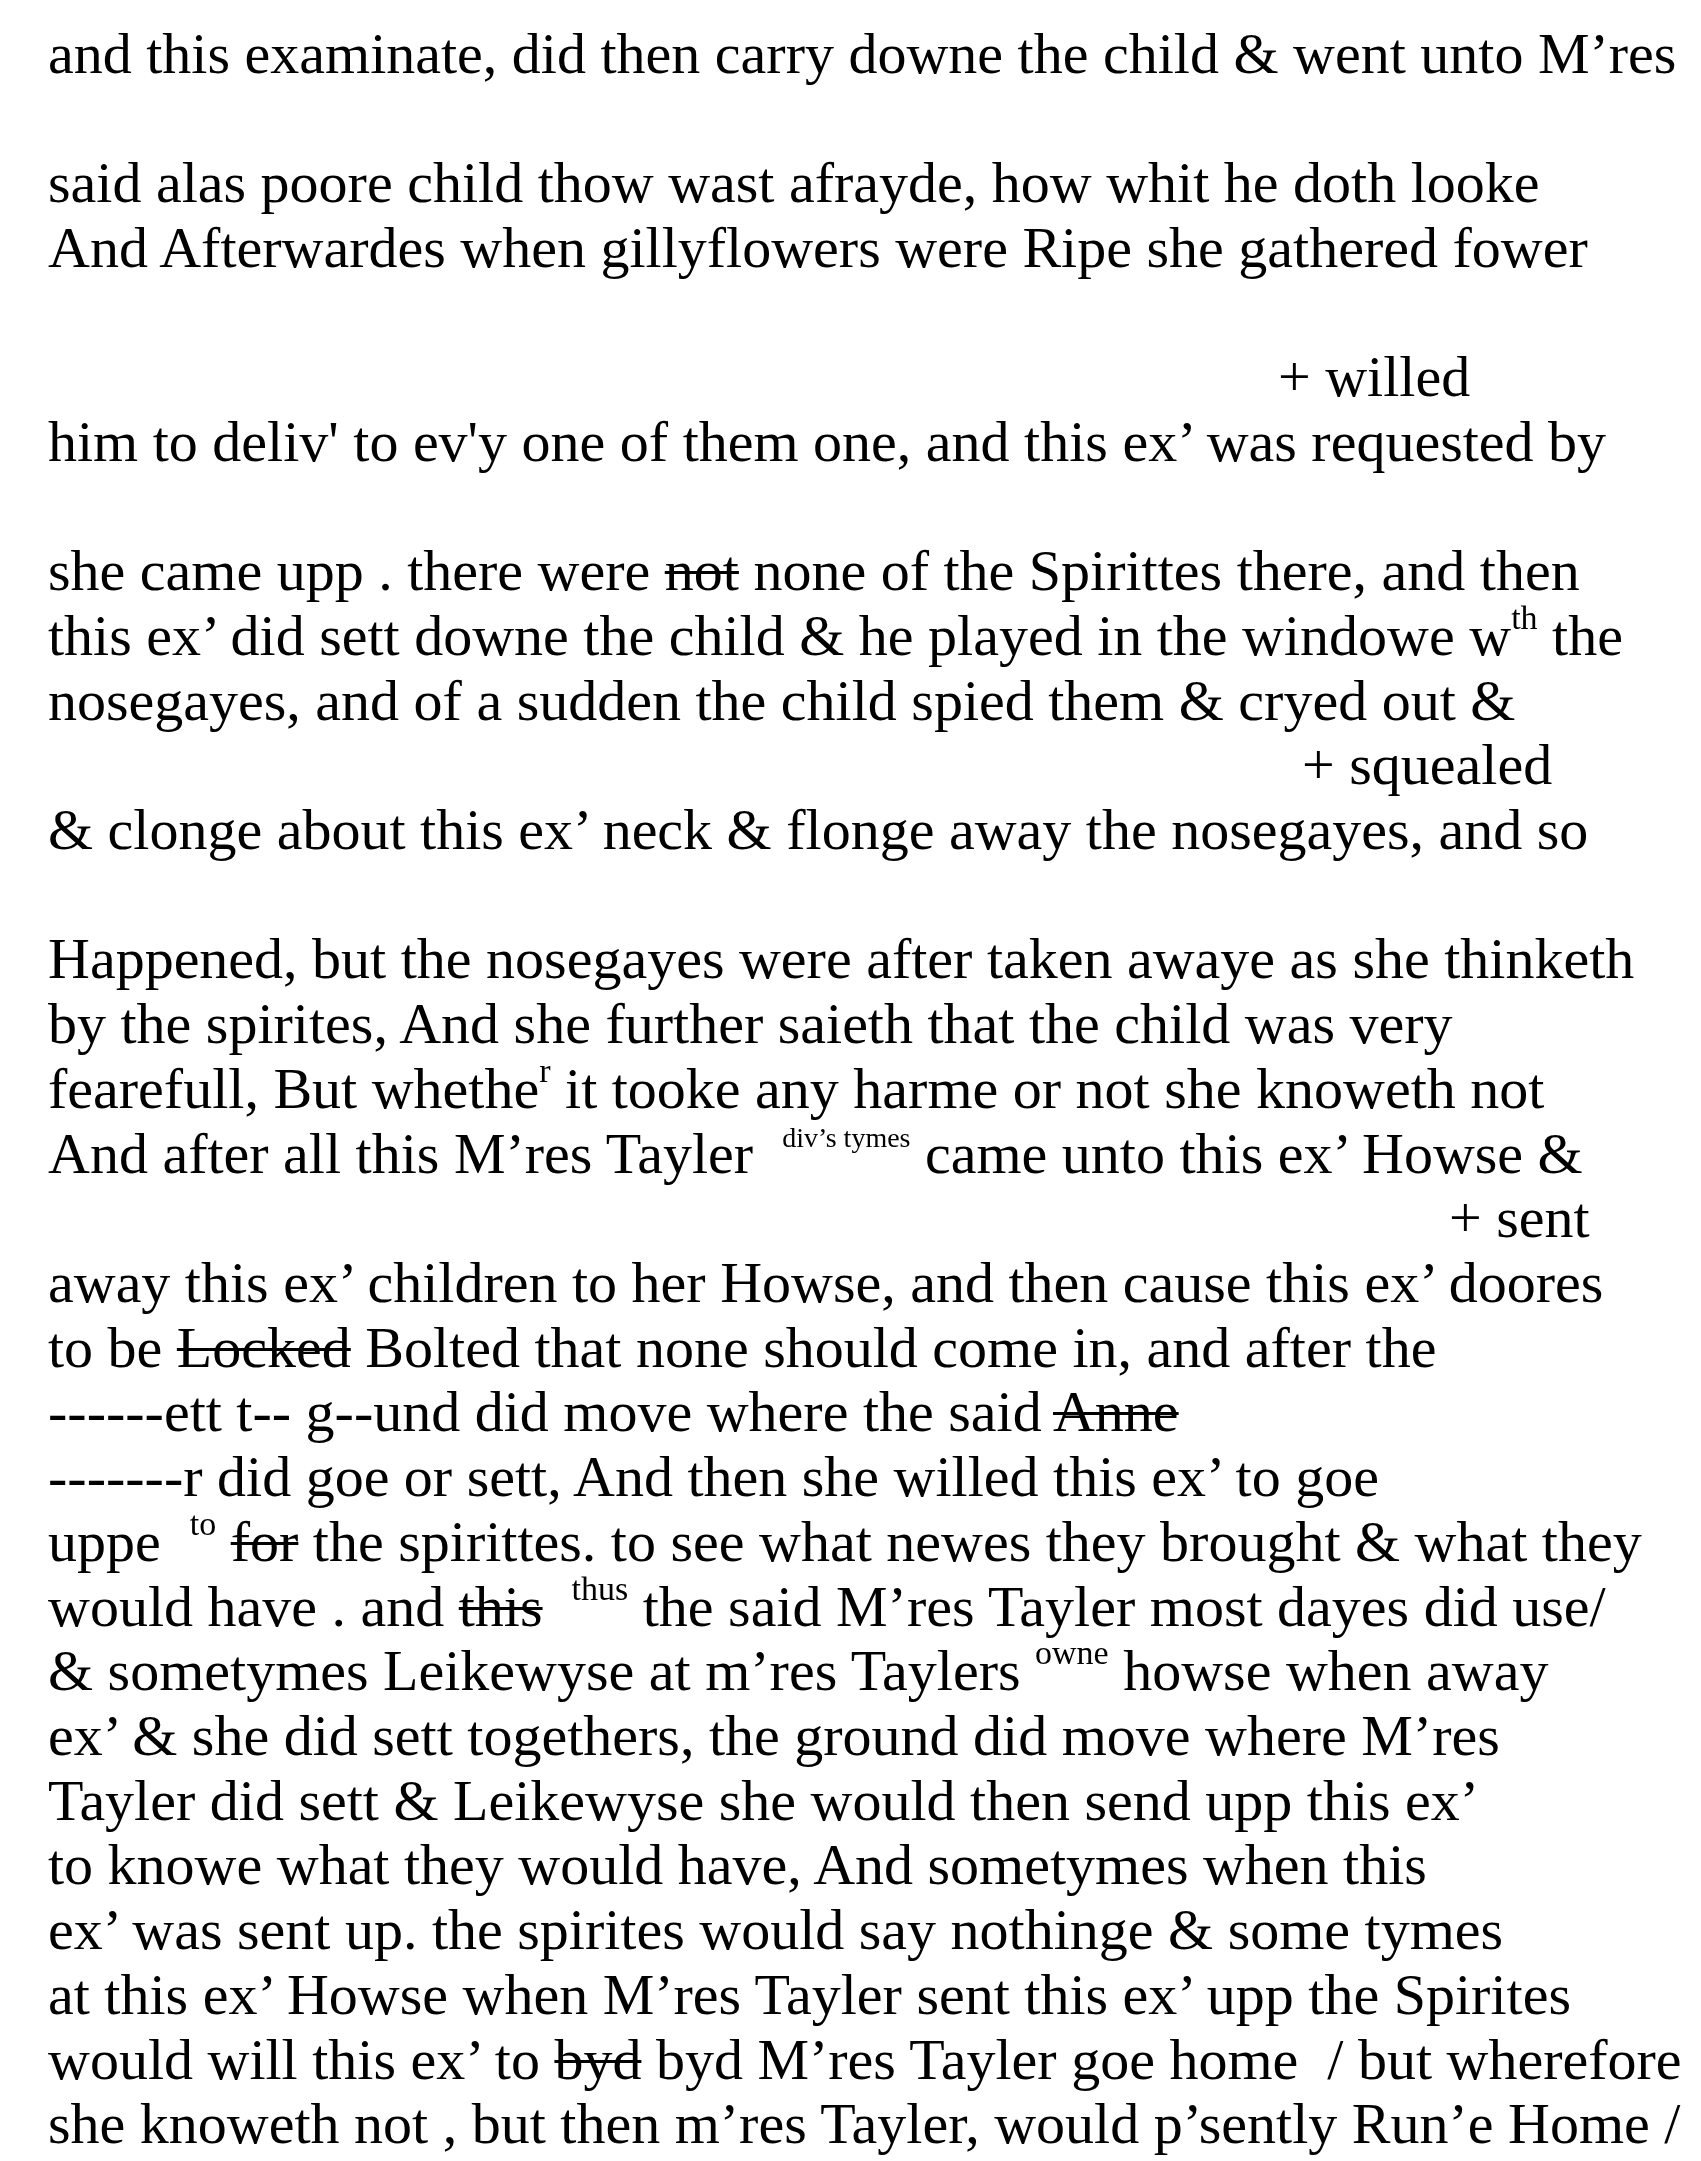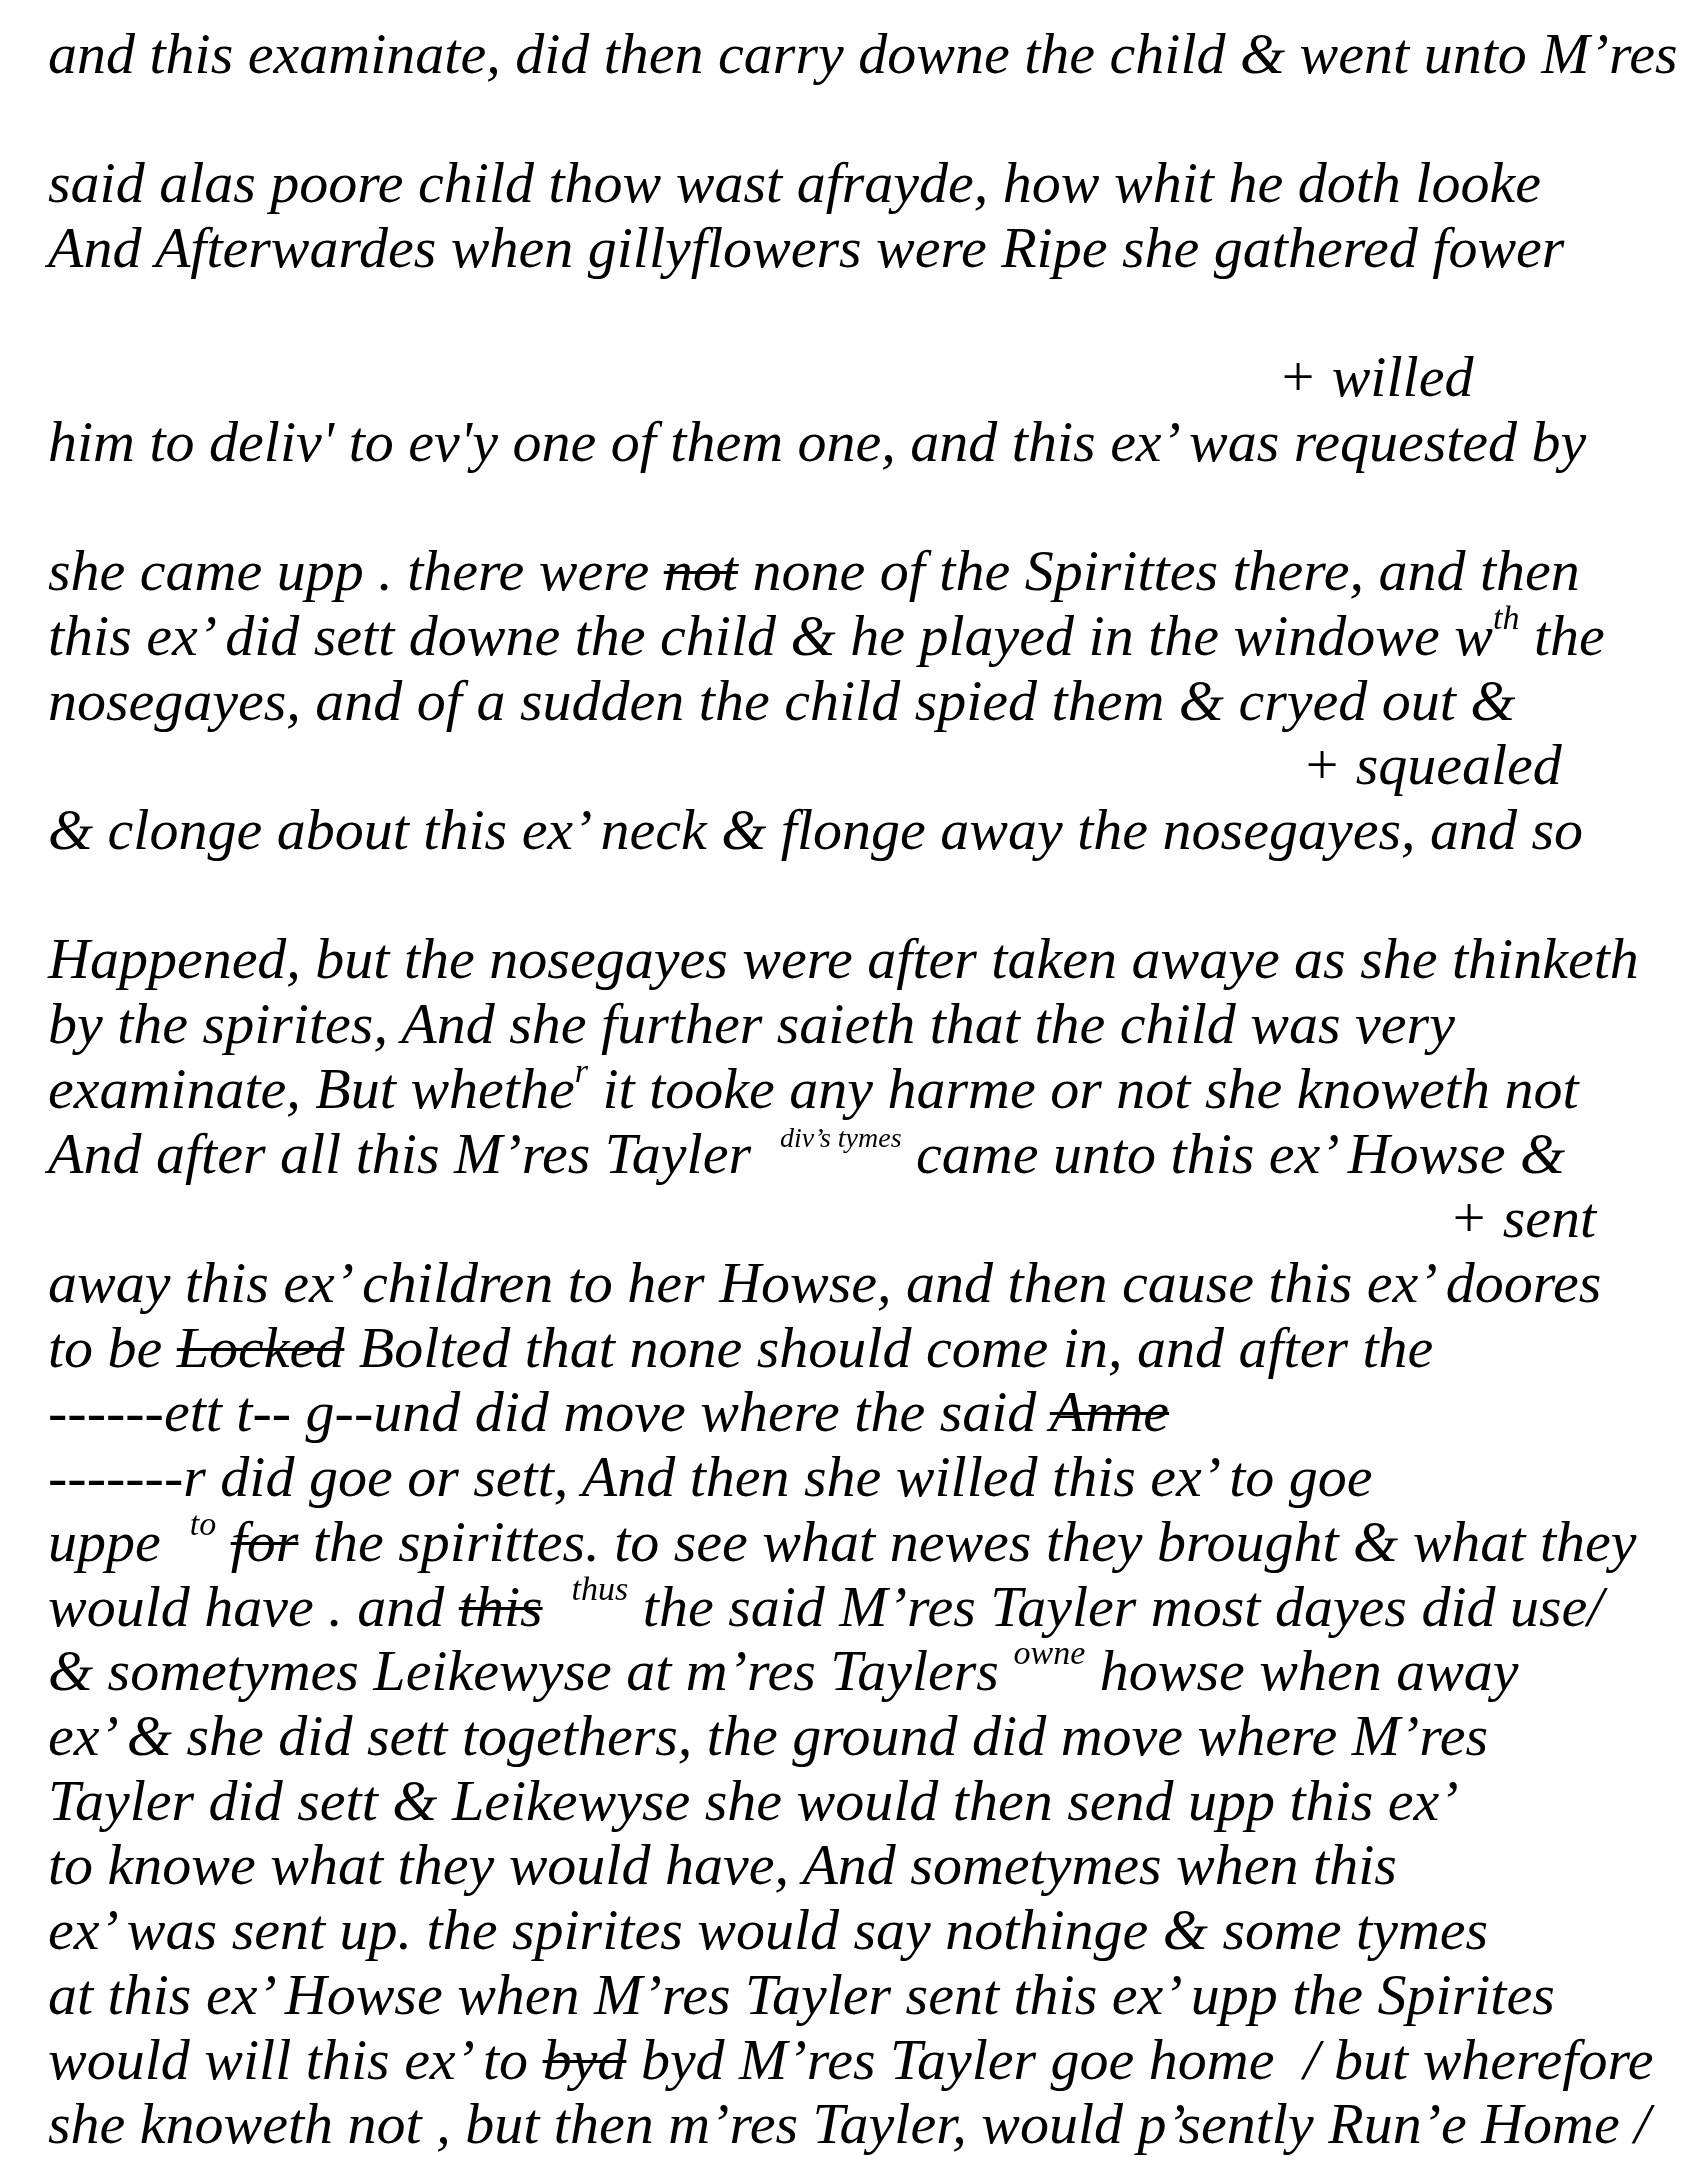--- a/index.html
+++ b/index.html
@@ -14,21 +14,20 @@
     overflow: hidden;
     font-family: "Liberation Serif", "DejaVu Serif", serif;
     color: #000000;
   }
   .page {
     position: absolute;
     left: 0;
     top: 0;
     width: 1702px;
     height: 2083px;
-    font-style: italic;
   }
   .line {
     position: absolute;
     left: 48px;
     white-space: pre;
     font-size: 58px;
     line-height: 65px;
     height: 65px;
   }
   .line.indent-willed { left: 1278px; }
@@ -53,21 +52,21 @@
     <div class="line" style="top: 215px;"><span class="seg">And Afterwardes when gillyflowers were Ripe she gathered fower</span></div>
     <div class="line indent-willed" style="top: 344px;"><span class="seg">+ willed</span></div>
     <div class="line" style="top: 409px;"><span class="seg">him to deliv' to ev'y one of them one, and this ex’ was requested by</span></div>
     <div class="line" style="top: 538px;"><span class="seg">she came upp . there were </span><span class="seg del">not</span><span class="seg"> none of the Spirittes there, and then</span></div>
     <div class="line" style="top: 603px;"><span class="seg">this ex’ did sett downe the child &amp; he played in the windowe w</span><span class="seg sup">th</span><span class="seg"> the</span></div>
     <div class="line" style="top: 668px;"><span class="seg">nosegayes, and of a sudden the child spied them &amp; cryed out &amp;</span></div>
     <div class="line indent-squealed" style="top: 732px;"><span class="seg">+ squealed</span></div>
     <div class="line" style="top: 797px;"><span class="seg">&amp; clonge about this ex’ neck &amp; flonge away the nosegayes, and so</span></div>
     <div class="line" style="top: 926px;"><span class="seg">Happened, but the nosegayes were after taken awaye as she thinketh</span></div>
     <div class="line" style="top: 991px;"><span class="seg">by the spirites, And she further saieth that the child was very</span></div>
-    <div class="line" style="top: 1056px;"><span class="seg">examinate, But whethe</span><span class="seg sup">r</span><span class="seg"> it tooke any harme or not she knoweth not</span></div>
+    <div class="line" style="top: 1056px;"><span class="seg">fearefull, But whethe</span><span class="seg sup">r</span><span class="seg"> it tooke any harme or not she knoweth not</span></div>
     <div class="line" style="top: 1121px;"><span class="seg">And after all this M’res Tayler  </span><span class="seg sup small">div’s tymes</span><span class="seg"> came unto this ex’ Howse &amp;</span></div>
     <div class="line indent-sent" style="top: 1185px;"><span class="seg">+ sent</span></div>
     <div class="line" style="top: 1250px;"><span class="seg">away this ex’ children to her Howse, and then cause this ex’ doores</span></div>
     <div class="line" style="top: 1315px;"><span class="seg">to be </span><span class="seg del">Locked</span><span class="seg"> Bolted that none should come in, and after the</span></div>
     <div class="line" style="top: 1379px;"><span class="seg">------ett t-- g--und did move where the said </span><span class="seg del">Anne</span></div>
     <div class="line" style="top: 1444px;"><span class="seg">-------r did goe or sett, And then she willed this ex’ to goe</span></div>
     <div class="line" style="top: 1509px;"><span class="seg">uppe  </span><span class="seg sup">to</span><span class="seg"> </span><span class="seg del">for</span><span class="seg"> the spirittes. to see what newes they brought &amp; what they</span></div>
     <div class="line" style="top: 1574px;"><span class="seg">would have . and </span><span class="seg del">this</span><span class="seg">  </span><span class="seg sup">thus</span><span class="seg"> the said M’res Tayler most dayes did use/</span></div>
     <div class="line" style="top: 1638px;"><span class="seg">&amp; sometymes Leikewyse at m’res Taylers </span><span class="seg sup">owne</span><span class="seg"> howse when away</span></div>
     <div class="line" style="top: 1703px;"><span class="seg">ex’ &amp; she did sett togethers, the ground did move where M’res</span></div>

